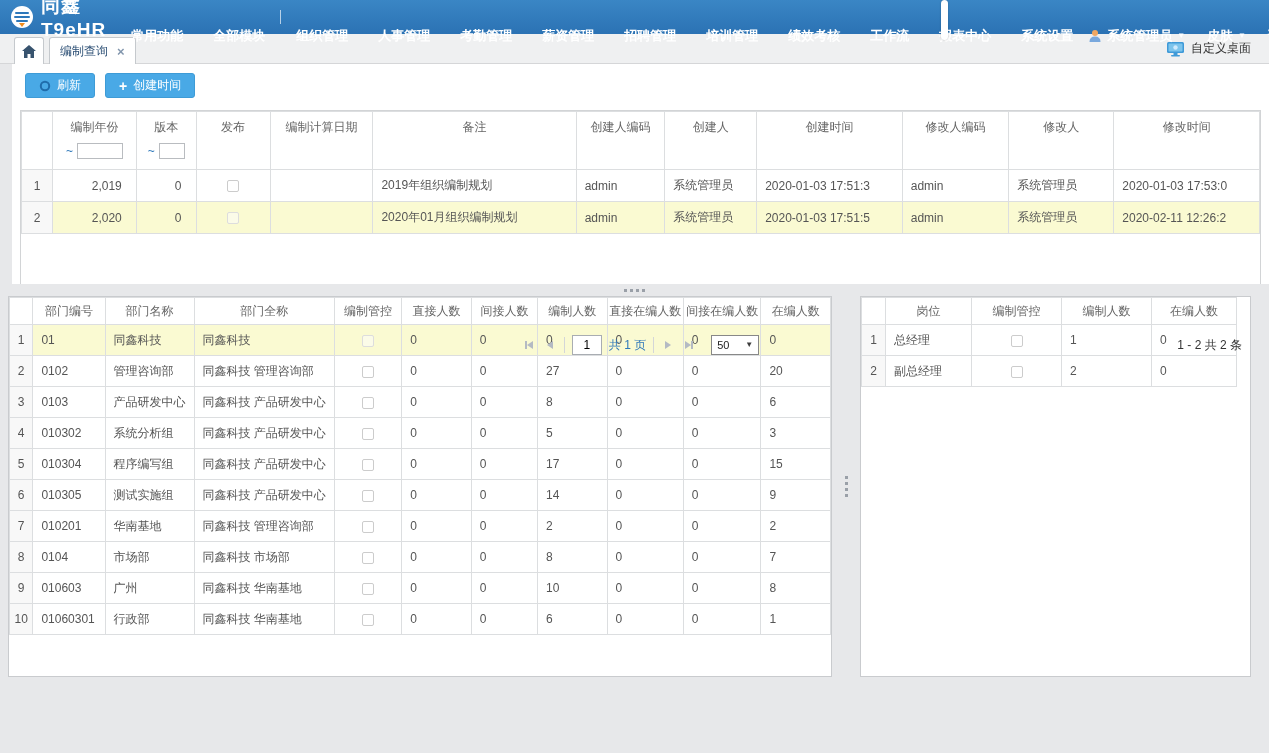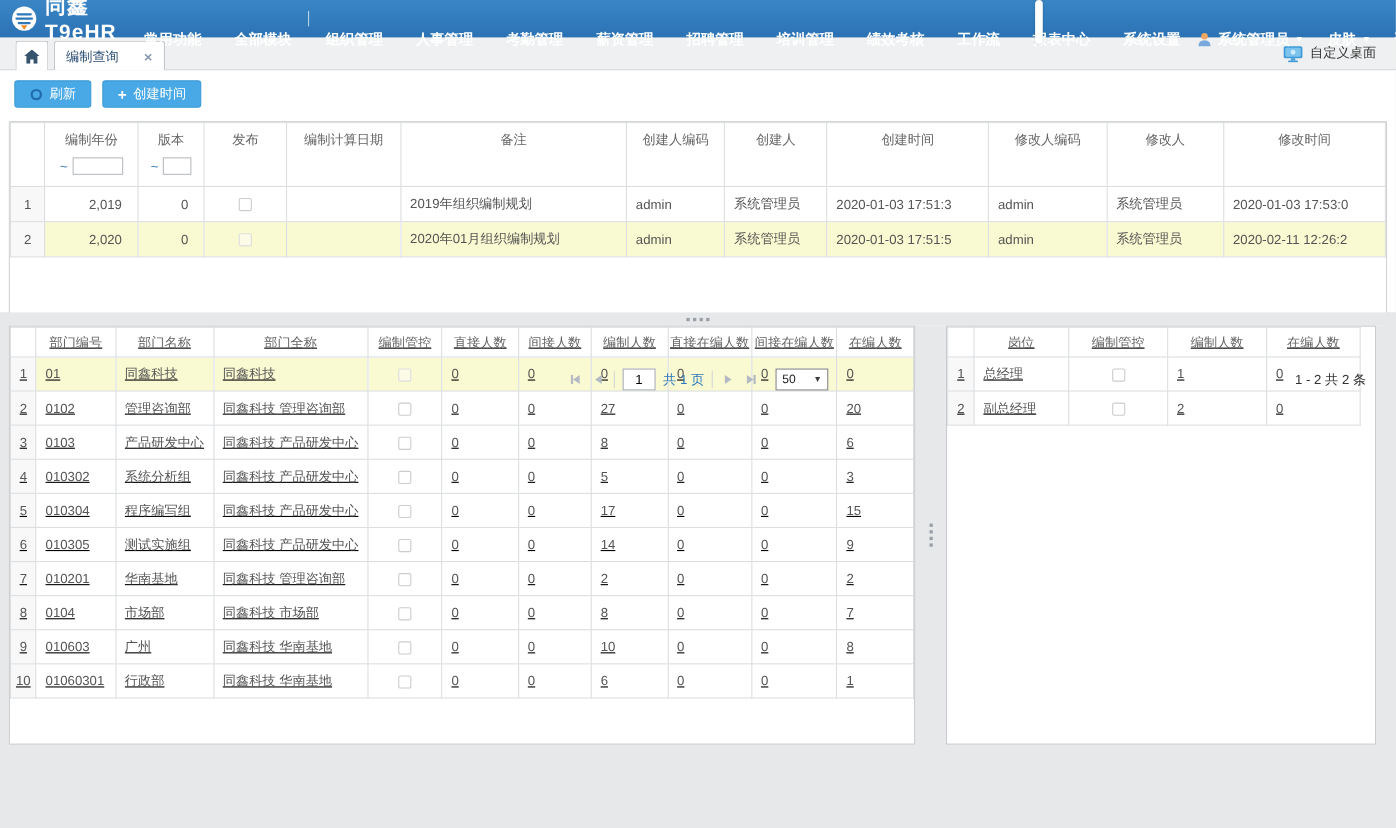--- a/index.html
+++ b/index.html
@@ -19,27 +19,27 @@
   .white-bar { position:absolute; left:941px; top:0; width:7px; height:40px;
     background:#fff; border-radius:4px; box-shadow:0 0 2px rgba(0,0,0,.25); z-index:9; }
 
   
   .tabbar { height:30px; background:#eff0f1; border-bottom:1px solid #d5d6d8;
     display:flex; align-items:flex-end; padding-left:14px; }
   .tab { background:#fff; border:1px solid #c5c9cd; border-bottom:none;
     border-radius:3px 3px 0 0; height:27px; margin-bottom:-1px; display:flex;
     align-items:center; cursor:pointer; }
   .tab.home { width:30px; justify-content:center; margin-right:5px; }
-  .tab.active { padding:0 10px; gap:23px; font-size:12px; color:#2b4e74; }
+  .tab.active { padding:0 10px; gap:9px; font-size:12px; color:#2b4e74; }
   .tab-close { color:#8296ad; font-size:13px; font-weight:bold; cursor:pointer; }
   .custom-desktop { margin-left:auto; margin-right:18px; align-self:center;
     display:flex; align-items:center; gap:6px; font-size:12px; color:#333; cursor:pointer; }
 
   
-  .section-top { height:220px; background:#fff; }
+  .section-top { height:220px; background:#fff;margin-left:12px; }
   .toolbar { height:38px; padding:9px 0 0 13px; display:flex; gap:10px; }
   .btn { height:25px; border-radius:3px; background:#49a9e6; border:1px solid #3e9bd6;
     color:#fff; font-size:12px; display:inline-flex; align-items:center; gap:6px;
     padding:0 13px; cursor:pointer; }
   .btn .plus { font-size:14px; font-weight:bold; line-height:1; }
 
   .grid-wrap { margin:8px 8px 0 8px; height:250px; border:1px solid #d2d4d6;
     background:#fff; display:flex; flex-direction:column; overflow:hidden; }
 
   
@@ -79,21 +79,21 @@
     display:inline-flex; align-items:center; justify-content:space-between;
     padding:0 5px; font-size:11px; color:#222; cursor:pointer; margin-left:8px; }
   .pg-size .caret { color:#333; }
   .pg-range { position:absolute; right:18px; color:#333; }
 
   
   .hsplit { height:12px; background:#e7e8ea; display:flex; align-items:center;
     justify-content:center; gap:3px; cursor:row-resize; }
   .hsplit i, .vsplit i { width:3px; height:3px; background:#9aa0a8; display:block; }
   .section-bottom { height:381px; background:#e7e8ea; display:flex; padding-left:8px; }
-  .panel { background:#fff; border:1px solid #c9cbce; overflow:hidden;text-decoration:underline; }
+  .panel { background:#fff; border:1px solid #c9cbce; overflow:hidden; }
   .panel.left { width:824px; }
   .panel.right { width:391px; }
   .vsplit { width:28px; display:flex; flex-direction:column; align-items:center;
     justify-content:center; gap:3px; cursor:col-resize; }
   .right-gap { flex:1; }
 
   svg { display:block; }
 </style>
 </head>
 <body>

